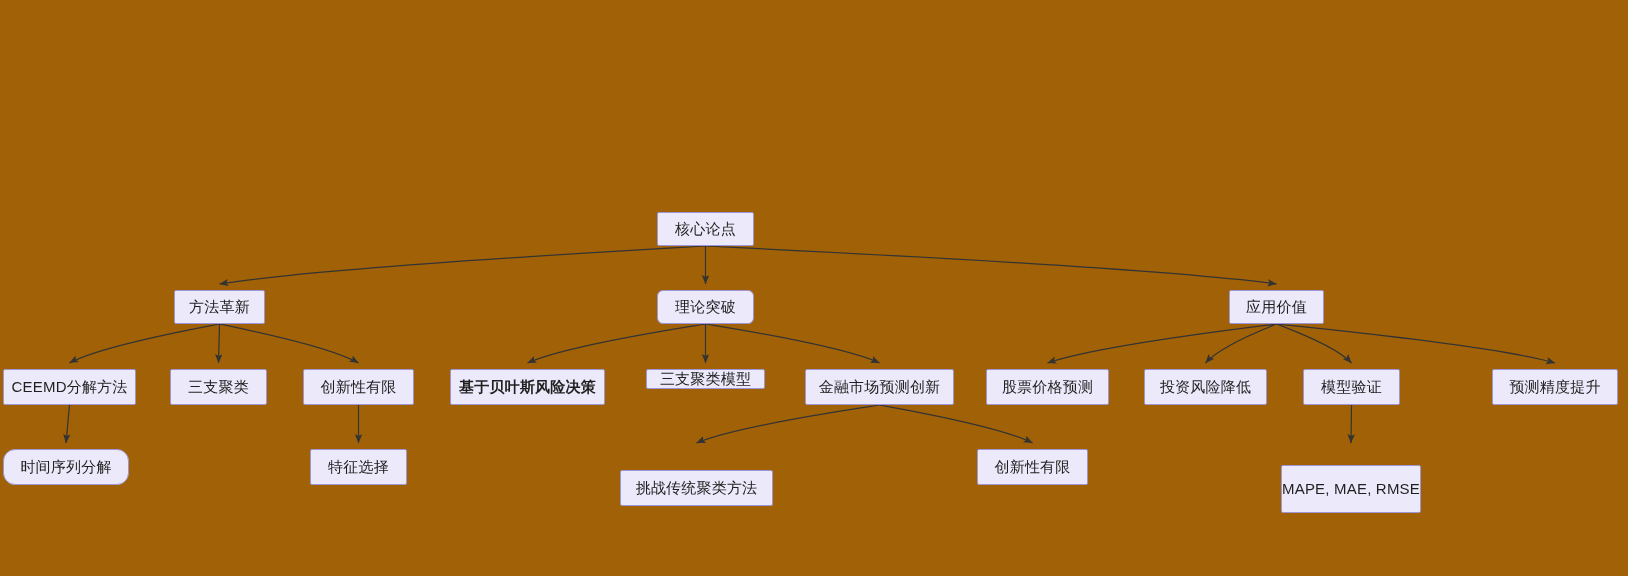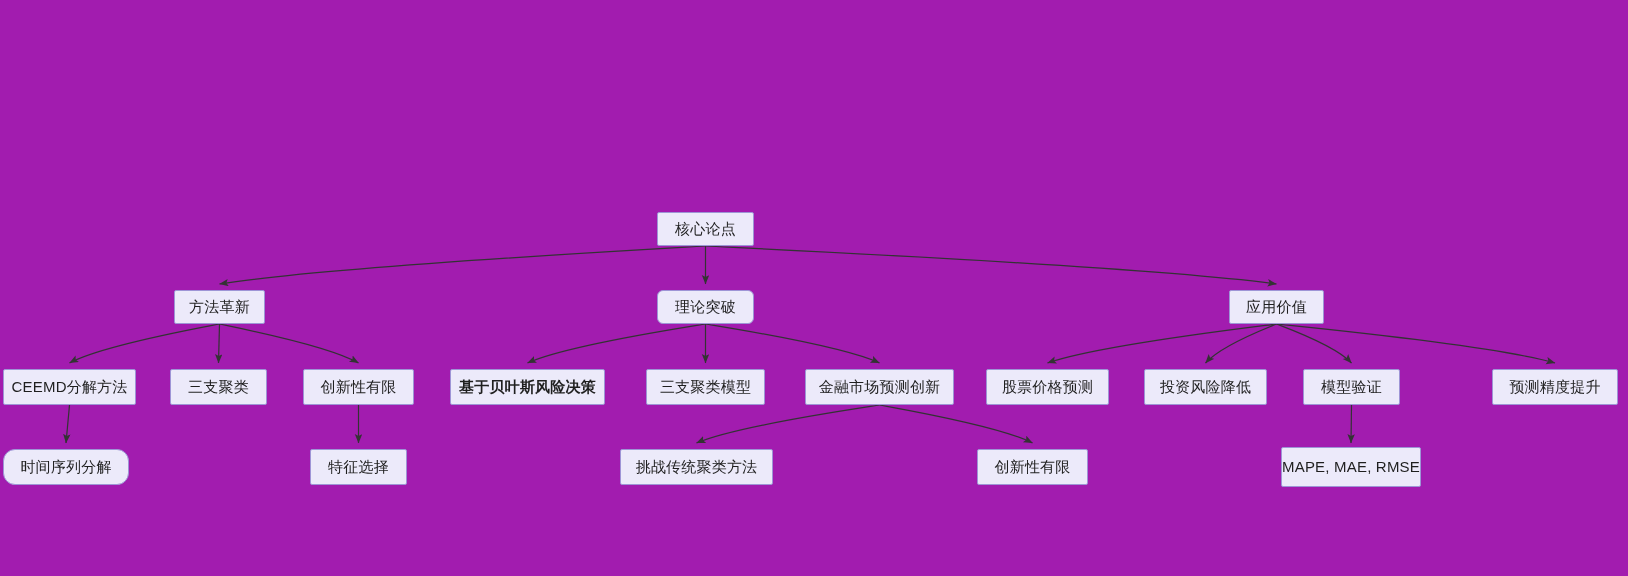--- a/index.html
+++ b/index.html
@@ -4,21 +4,21 @@
 <style>
   html, body {
     margin: 0;
     padding: 0;
     background: #ffffff;
   }
   #canvas {
     position: relative;
     width: 1628px;
     height: 576px;
-    background: #a21caf;
+    background: #a16207;
     font-family: "Liberation Sans", "DejaVu Sans", sans-serif;
     overflow: hidden;
   }
   #edges {
     position: absolute;
     left: 0;
     top: 0;
     width: 1628px;
     height: 576px;
     pointer-events: none;
@@ -92,21 +92,21 @@
       </div>
       <div class="node" style="left: 170px; top: 369px; width: 97px; height: 36px;">
         <span class="label">三支聚类</span>
       </div>
       <div class="node" style="left: 303px; top: 369px; width: 111px; height: 36px;">
         <span class="label">创新性有限</span>
       </div>
       <div class="node" style="left: 450px; top: 369px; width: 155px; height: 36px; font-weight: bold;">
         <span class="label">基于贝叶斯风险决策</span>
       </div>
-      <div class="node" style="left: 646px; top: 369px; width: 119px; height: 36px;">
+      <div class="node" style="left: 646px; top: 369px; width: 119px; height: 20px;">
         <span class="label">三支聚类模型</span>
       </div>
       <div class="node" style="left: 805px; top: 369px; width: 149px; height: 36px;">
         <span class="label">金融市场预测创新</span>
       </div>
       <div class="node" style="left: 986px; top: 369px; width: 123px; height: 36px;">
         <span class="label">股票价格预测</span>
       </div>
       <div class="node" style="left: 1144px; top: 369px; width: 123px; height: 36px;">
         <span class="label">投资风险降低</span>
@@ -116,23 +116,23 @@
       </div>
       <div class="node" style="left: 1492px; top: 369px; width: 126px; height: 36px;">
         <span class="label">预测精度提升</span>
       </div>
       <div class="node" style="left: 3px; top: 449px; width: 126px; height: 36px; border-radius: 12px;">
         <span class="label">时间序列分解</span>
       </div>
       <div class="node" style="left: 310px; top: 449px; width: 97px; height: 36px;">
         <span class="label">特征选择</span>
       </div>
-      <div class="node" style="left: 620px; top: 449px; width: 153px; height: 36px; text-align: center;">
+      <div class="node" style="left: 620px; top: 470px; width: 153px; height: 36px; text-align: center;">
         <span class="label">挑战传统聚类方法</span>
       </div>
       <div class="node" style="left: 977px; top: 449px; width: 111px; height: 36px;">
         <span class="label">创新性有限</span>
       </div>
-      <div class="node" style="left: 1281px; top: 447px; width: 140px; height: 40px;">
+      <div class="node" style="left: 1281px; top: 465px; width: 140px; height: 48px;">
         <span class="label">MAPE, MAE, RMSE</span>
       </div>
     </div>
 </div>
 
 </body></html>

